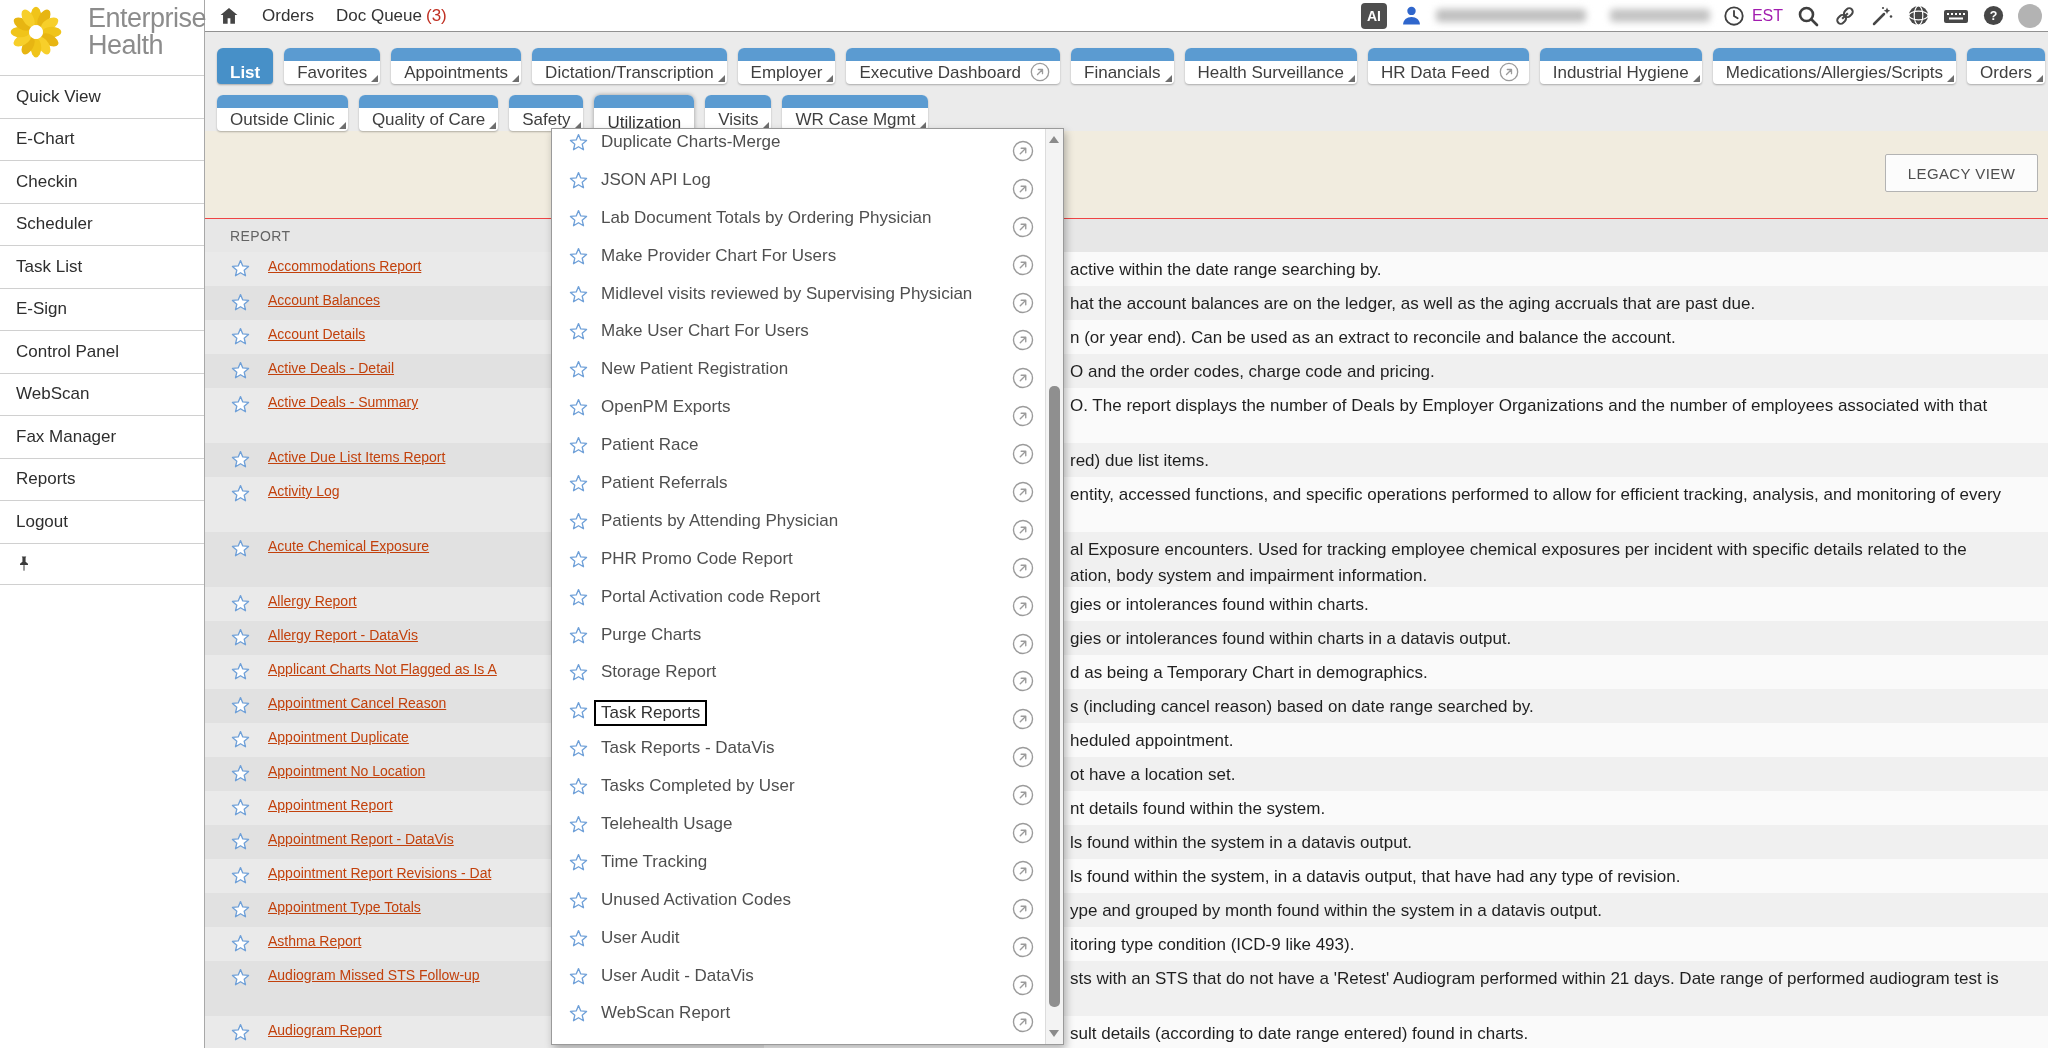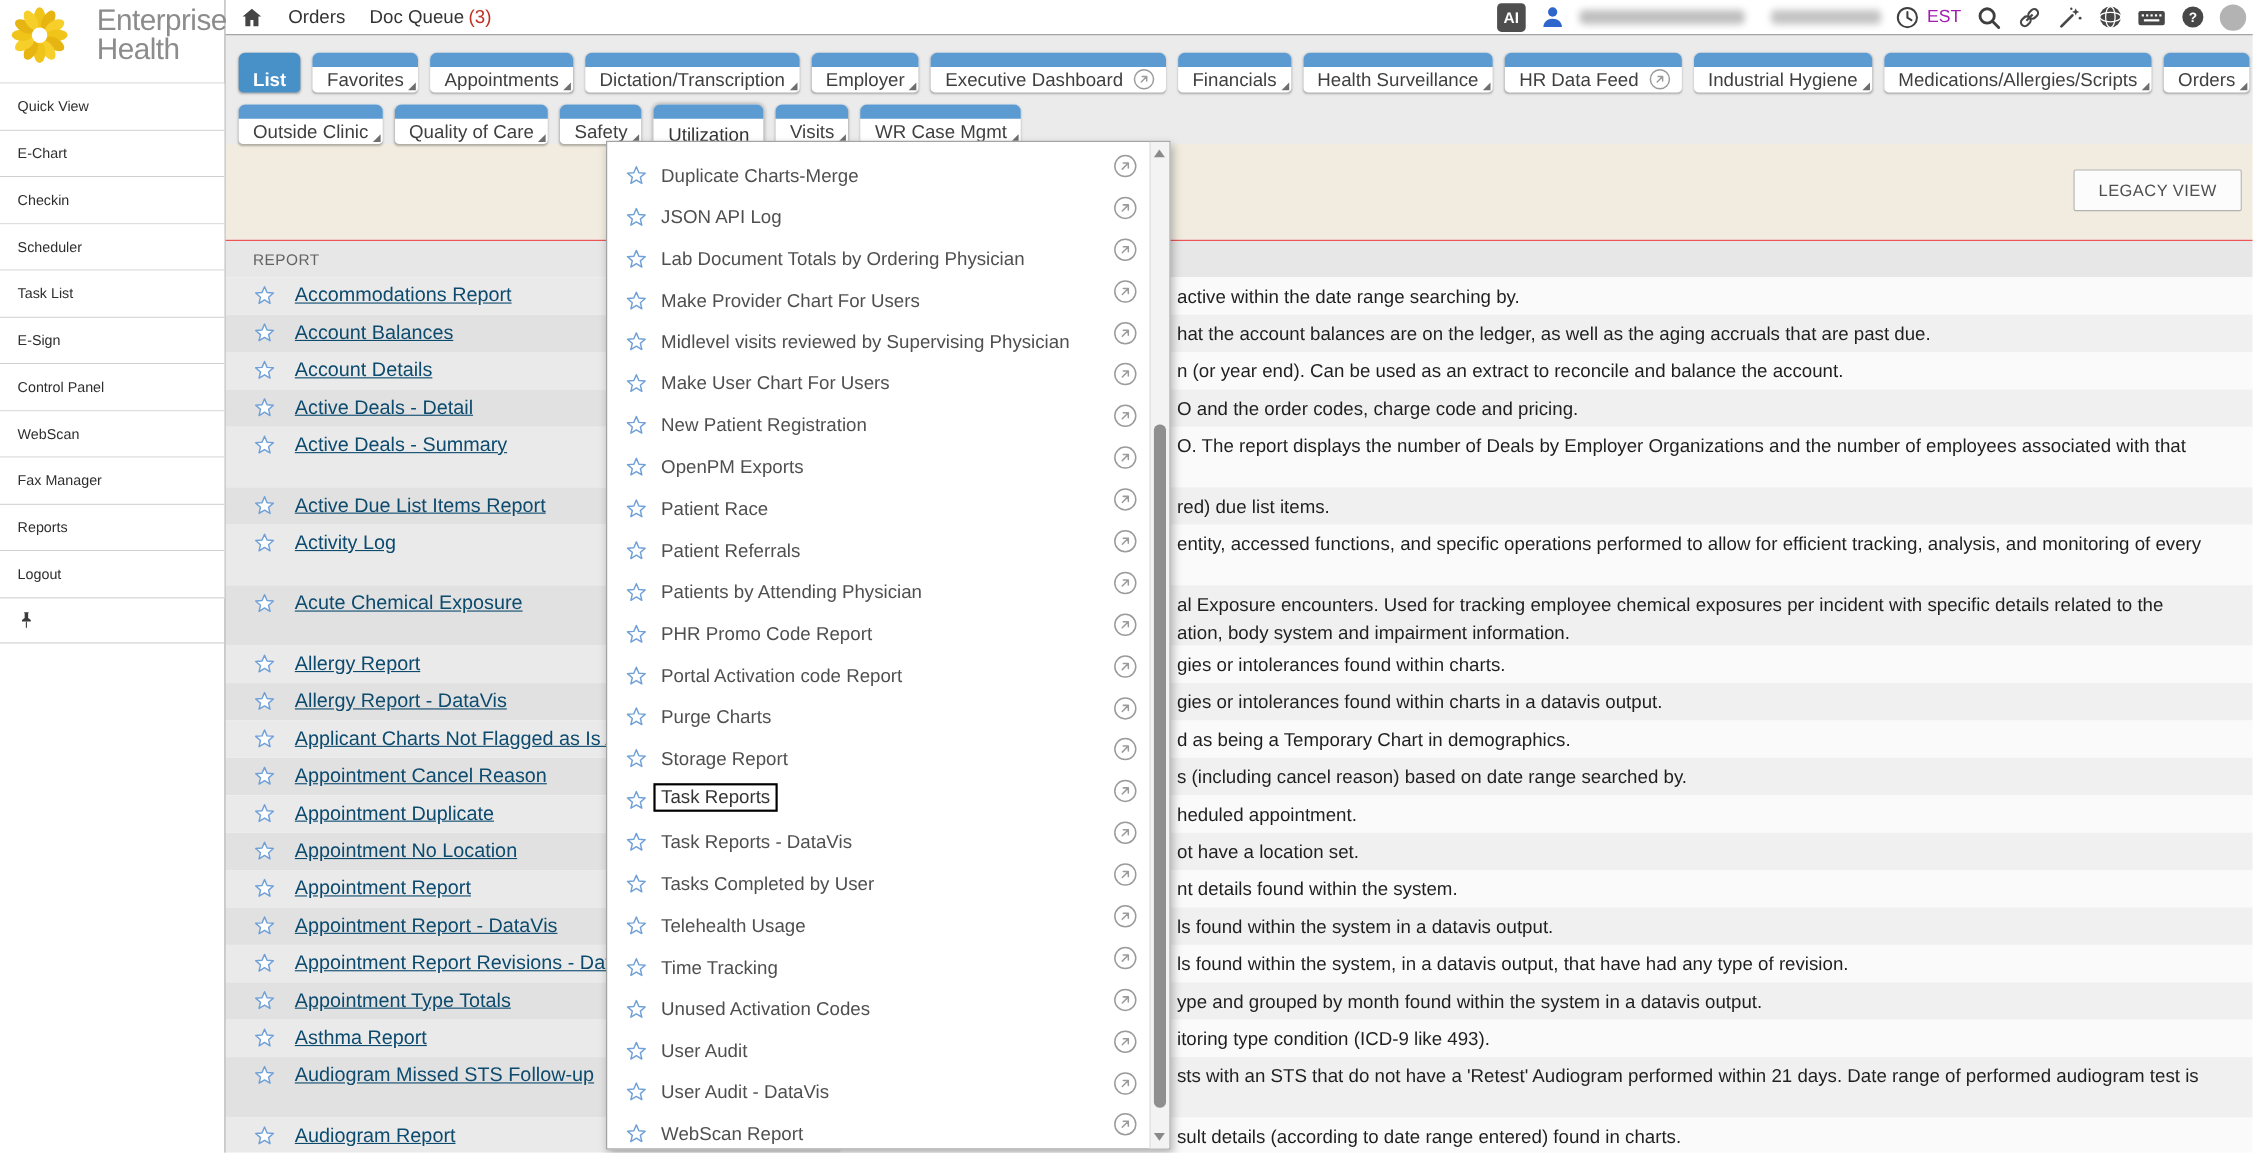--- a/index.html
+++ b/index.html
@@ -23,21 +23,21 @@
   .blur-name .b2{width:100px;height:13px;background:#c3c3c3;border-radius:4px;filter:blur(3.5px)}
   .tz{font-size:16px;color:#a21caf;margin-left:-6px}
   .gray-dot{width:24px;height:24px;border-radius:50%;background:#b3b3b3}
 
   
   .sidebar{position:absolute;left:0;top:0;width:204px;height:1048px;background:#fff;border-right:1px solid #a8a8a8;z-index:30}
   .logo{position:absolute;left:8px;top:4px;display:flex;align-items:center;gap:24px;cursor:default}
   .logo-text{font-size:27px;line-height:27px;color:#8c8c8c;letter-spacing:-0.5px}
   .side-nav{position:absolute;left:0;top:75px;width:100%;border-top:1px solid #d0d0d0}
   .side-item{height:42.5px;box-sizing:border-box;display:flex;align-items:center;padding-left:16px;
-    border-bottom:1px solid #d0d0d0;font-size:13px;color:#2e2e2e;cursor:pointer;background:#fff}
+    border-bottom:1px solid #d0d0d0;font-size:17px;color:#2e2e2e;cursor:pointer;background:#fff}
   .pin-row{height:42px;box-sizing:border-box;display:flex;align-items:center;padding-left:14px;border-bottom:1px solid #d0d0d0;cursor:pointer}
 
   
   .tabarea{position:absolute;left:204px;top:31px;width:1844px;height:99px;background:#ebebeb;border-top:1px solid #919191;z-index:15}
   .tabrow{position:absolute;left:13px;display:flex;gap:11px}
   .tabrow.r1{top:16px}
   .tabrow.r2{top:63px}
   .tab{position:relative;height:36px;background:#fff;border-radius:6px 6px 4px 4px;
     box-shadow:0 1px 2px rgba(0,0,0,0.28);display:flex;align-items:flex-end;cursor:pointer;flex:none}
   .tab::before{content:'';position:absolute;left:0;right:0;top:0;height:13px;background:var(--accent-blue,#5b9bd1);border-radius:6px 6px 0 0}
@@ -47,21 +47,21 @@
   .tab.active{background:var(--tab-active,#4790c8)}
   .tab.active::before{background:transparent}
   .tab.active .tab-label{color:#fff;font-weight:bold}
   .tab.open{height:39px;z-index:60;border-radius:6px 6px 0 0;box-shadow:0 0 4px rgba(0,0,0,0.35)}
   .tab.open .tab-label{color:#333}
 
   
   .dropdown{position:absolute;left:551px;top:128px;width:513px;height:917px;background:#fff;
     border:1px solid #9a9a9a;box-sizing:border-box;box-shadow:2px 4px 8px rgba(0,0,0,0.28);z-index:50}
   .dd-list{position:absolute;left:0;top:3px;right:17px;bottom:0;display:flex;flex-direction:column}
-  .dd-item{position:relative;height:37.9px;flex:none;display:flex;align-items:flex-end;padding-left:16px;gap:12px;cursor:pointer}
+  .dd-item{position:relative;height:37.9px;flex:none;display:flex;align-items:flex-start;padding-left:16px;gap:12px;cursor:pointer}
   .dd-item .star{width:21px;height:21px;flex:none}
   .dd-label{font-size:17px;color:#4f4f4f;white-space:nowrap}
   .dd-label.focused{border:2px solid #000;padding:1px 5px;margin-left:-7px;color:#333}
   .dd-arrow{position:absolute;right:12px;top:50%;margin-top:-11px;width:22px;height:22px}
   .dd-scroll{position:absolute;right:0;top:0;bottom:0;width:17px;background:#f3f3f3;border-left:1px solid #dcdcdc}
   .dd-up{position:absolute;top:7px;left:3px;width:0;height:0;border-left:5px solid transparent;border-right:5px solid transparent;border-bottom:7px solid #8a8a8a;cursor:pointer}
   .dd-down{position:absolute;bottom:7px;left:3px;width:0;height:0;border-left:5px solid transparent;border-right:5px solid transparent;border-top:7px solid #8a8a8a;cursor:pointer}
   .dd-thumb{position:absolute;left:2.5px;width:11px;top:257px;height:621px;background:#8f8f8f;border-radius:5px;cursor:pointer}
 
   
@@ -71,21 +71,21 @@
     border-radius:2px;font-size:15px;color:#4f4f4f;letter-spacing:0.4px;display:flex;align-items:center;justify-content:center;cursor:pointer;box-sizing:border-box}
   .thead{position:absolute;left:0;top:88px;width:100%;height:34px;background:#e7e7e7;border-top:1px solid #ef4444;
     box-sizing:border-box;display:flex;align-items:center;padding-left:26px;font-size:14px;color:#636363;letter-spacing:0.4px}
   .rows{position:absolute;left:0;top:122px;width:100%}
   .report-row{position:relative;width:100%;height:34px}
   .report-row.tall{height:55px}
   .rows div.report-row:nth-of-type(odd){background:#fafafa}
   .rows div.report-row:nth-of-type(even){background:#f0f0f0}
   .report-row::before{content:'';position:absolute;left:0;top:0;bottom:0;width:560px;background:rgba(0,0,0,0.062)}
   .row-star{position:absolute;left:26px;top:6px;width:21px;height:21px;cursor:pointer}
-  .row-link{position:absolute;left:64px;top:6px;font-size:18px;color:#0c4a6e;text-decoration:underline;white-space:nowrap;cursor:pointer}
+  .row-link{position:absolute;left:64px;top:6px;font-size:14px;color:#c2410c;text-decoration:underline;white-space:nowrap;cursor:pointer}
   .row-desc{position:absolute;left:866px;top:5px;font-size:17px;color:#1f1f1f;line-height:26px;white-space:nowrap}
 </style>
 </head>
 <body>
 
 <div class="topbar">
   <div class="topbar-left">
     <span style="cursor:pointer">
       <svg width="22" height="22" viewBox="0 0 24 24">
           <path d="M12 3.2 2.8 11h2.7v9.5h5v-6h3v6h5V11h2.7z" fill="#454545"></path>

